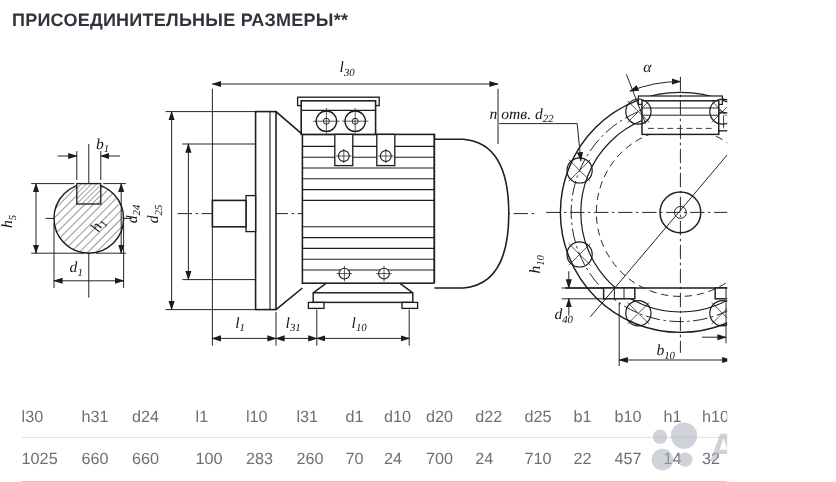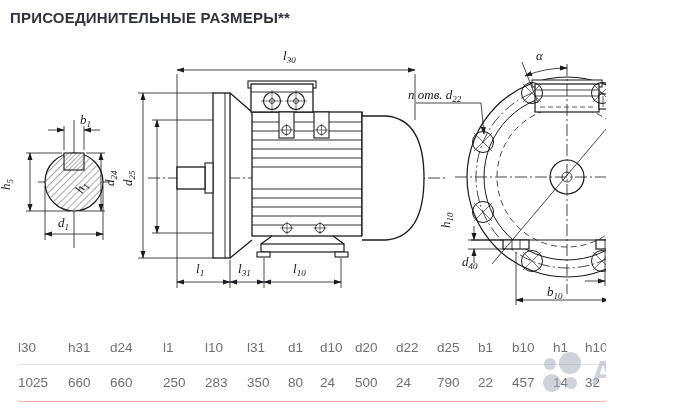--- a/index.html
+++ b/index.html
@@ -274,28 +274,28 @@
       <span class="tcell">b1</span>
       <span class="tcell">b10</span>
       <span class="tcell">h1</span>
       <span class="tcell">h10</span>
       <span class="tcell">h</span>
     </div>
     <div class="trow vals">
       <span class="tcell">1025</span>
       <span class="tcell">660</span>
       <span class="tcell">660</span>
-      <span class="tcell">250</span>
+      <span class="tcell">100</span>
       <span class="tcell">283</span>
-      <span class="tcell">350</span>
-      <span class="tcell">80</span>
+      <span class="tcell">260</span>
+      <span class="tcell">70</span>
       <span class="tcell">24</span>
-      <span class="tcell">500</span>
+      <span class="tcell">700</span>
       <span class="tcell">24</span>
-      <span class="tcell">790</span>
+      <span class="tcell">710</span>
       <span class="tcell">22</span>
       <span class="tcell">457</span>
       <span class="tcell">14</span>
       <span class="tcell">32</span>
       <span class="tcell">140</span>
     </div>
   </div>
 
   <div class="wm">
     <svg width="46" height="44" viewBox="0 0 46 44">

